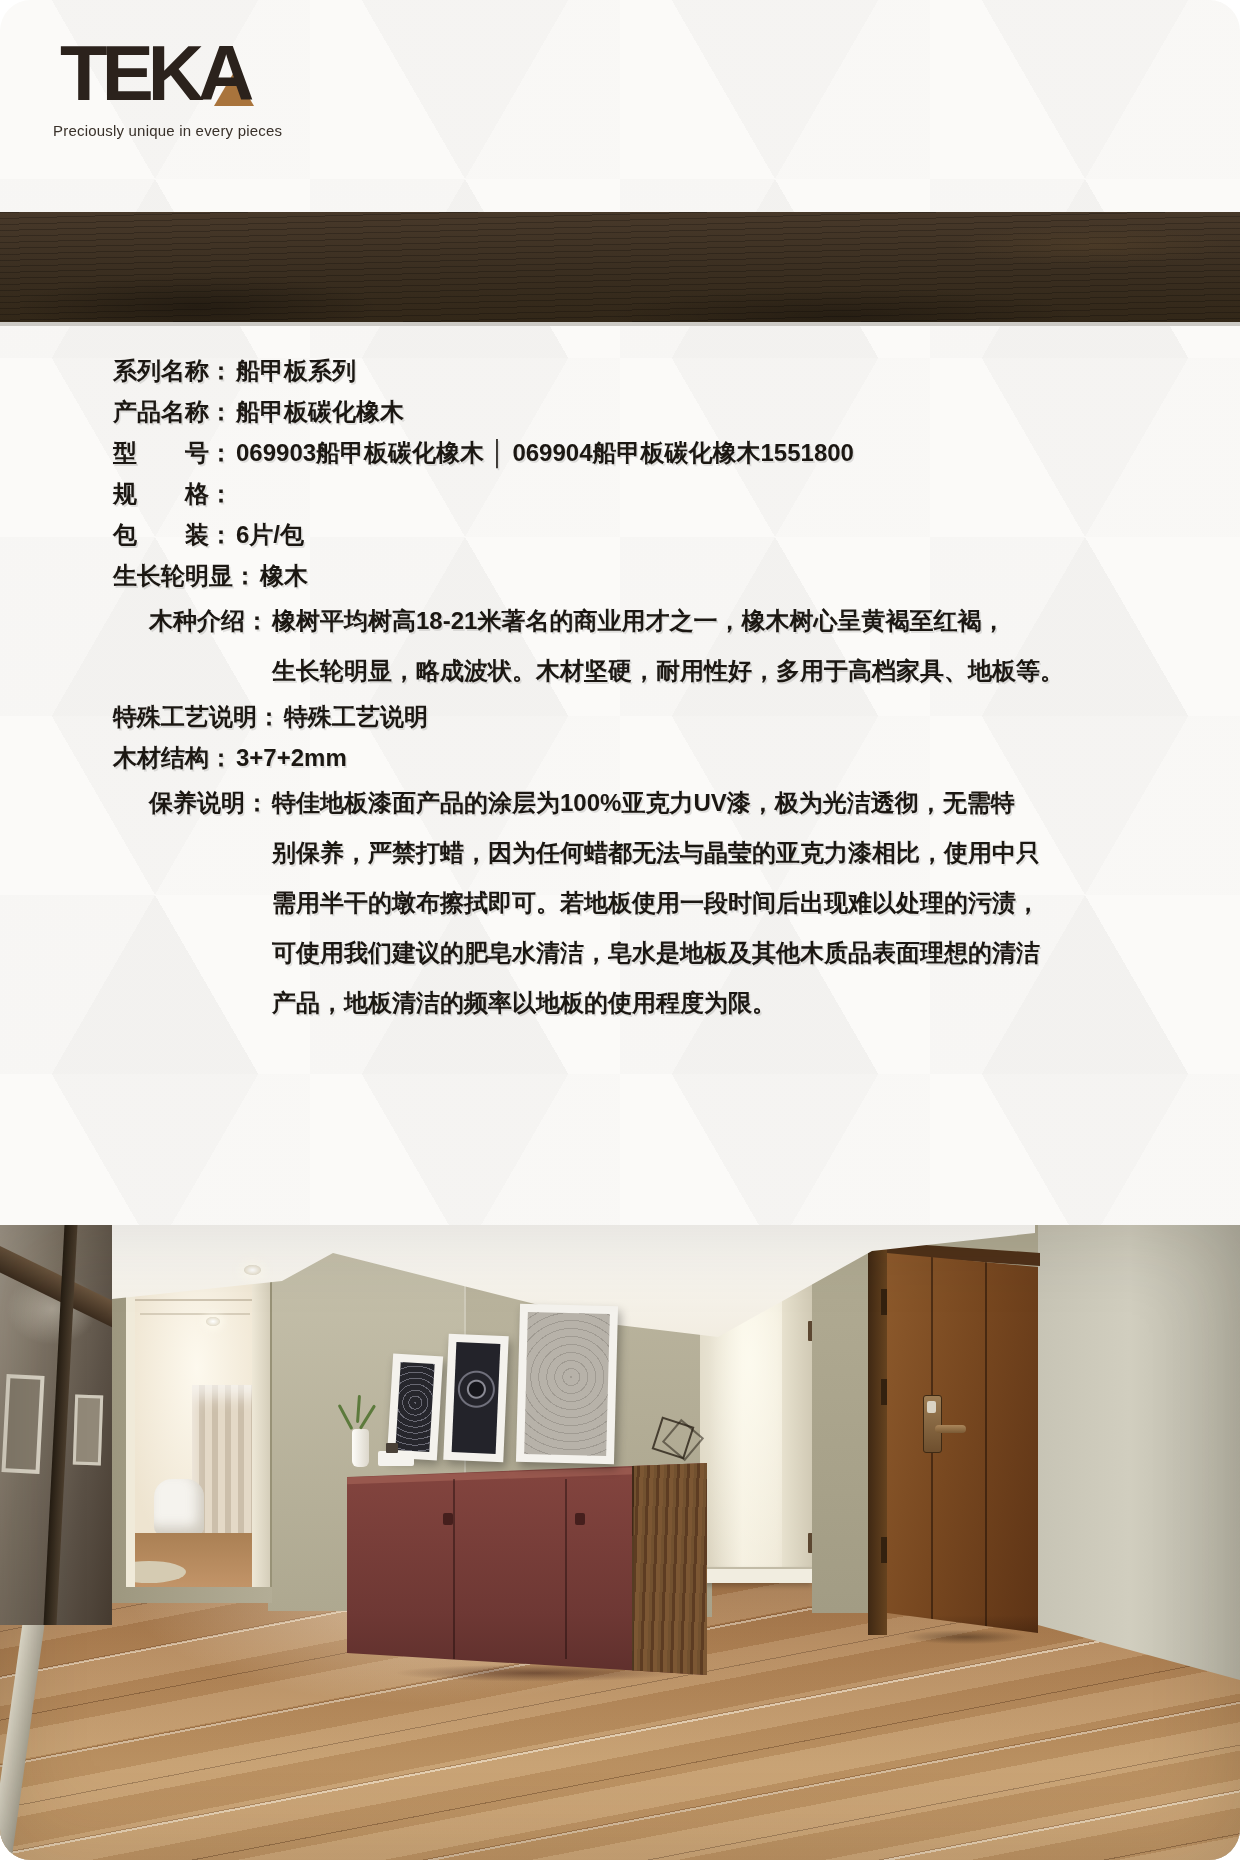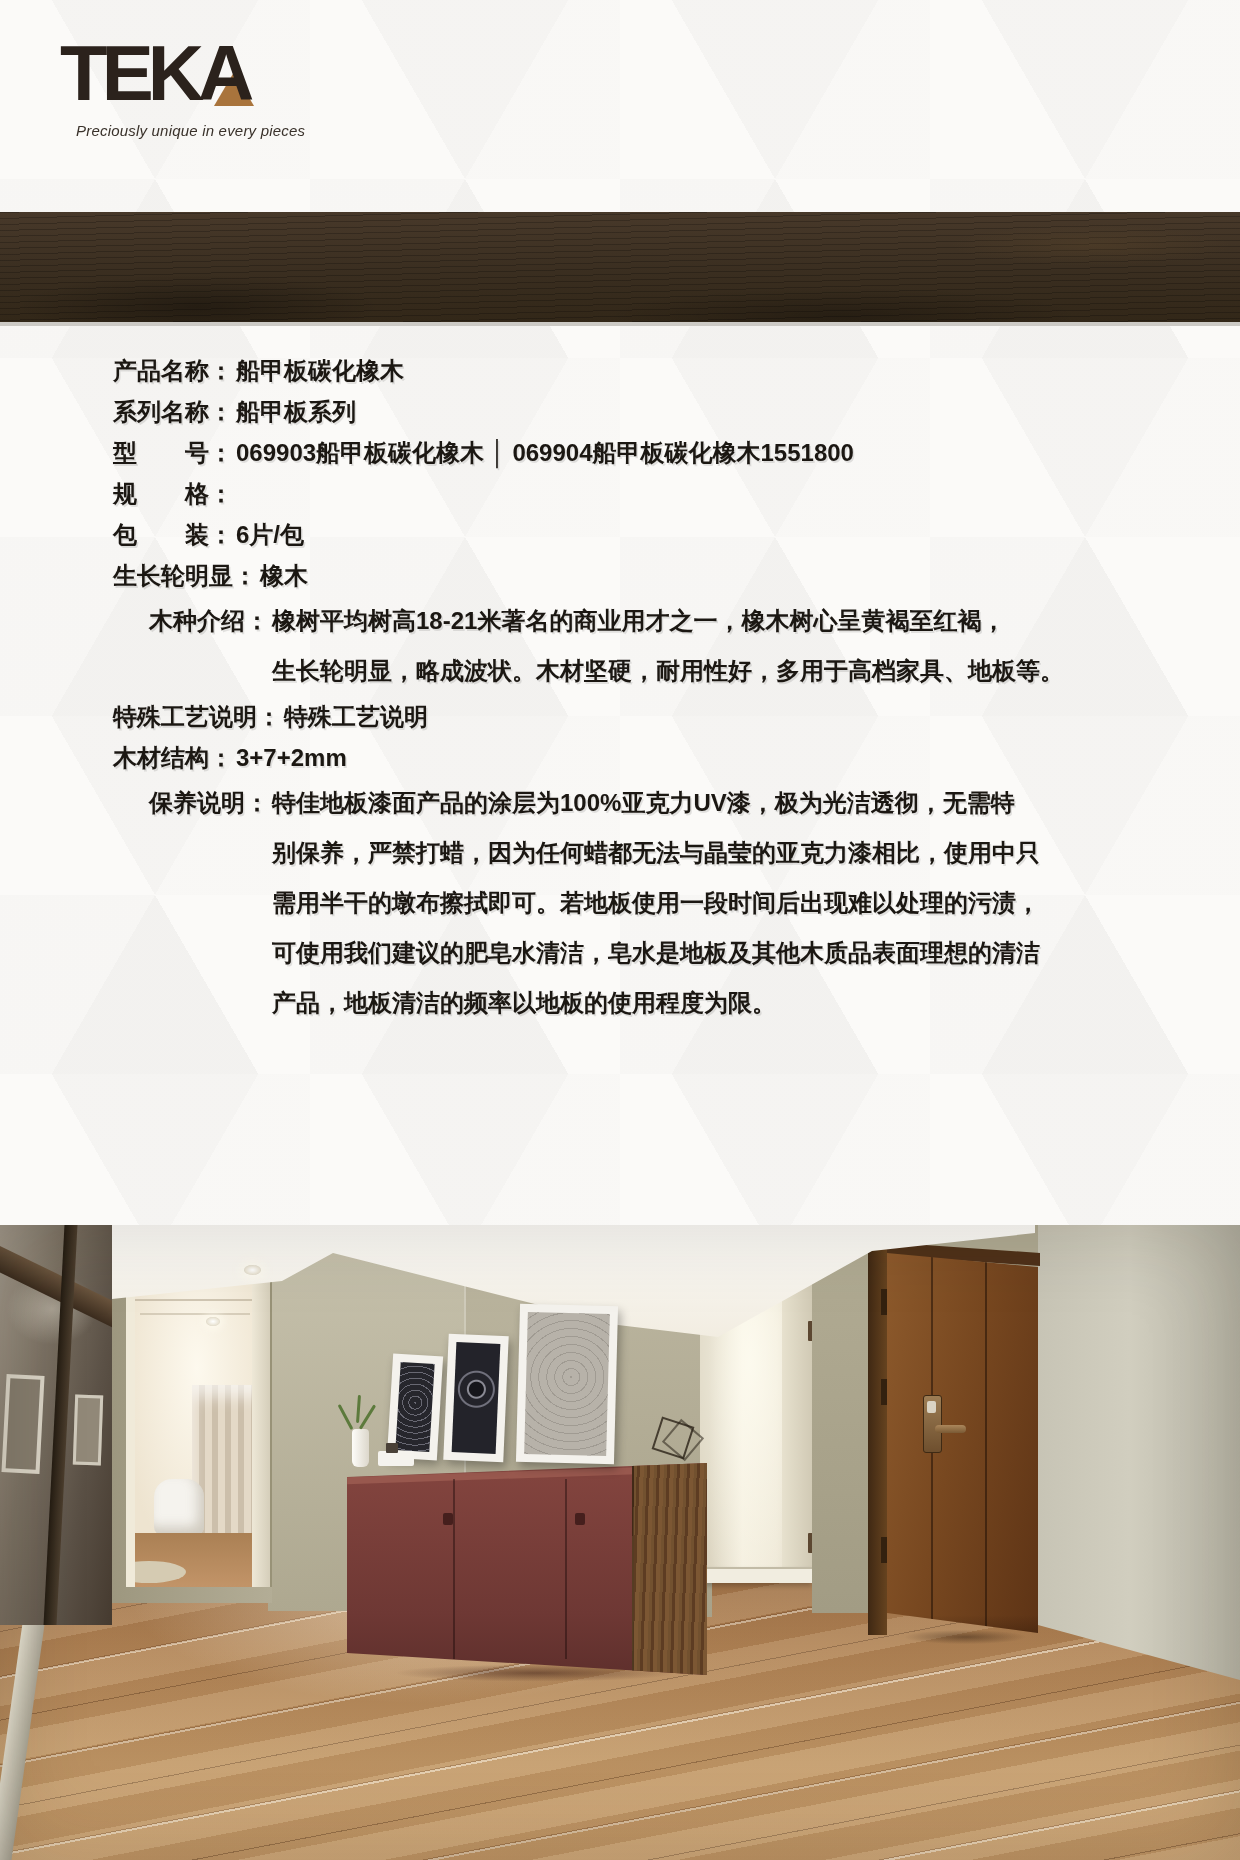--- a/index.html
+++ b/index.html
@@ -1,33 +1,33 @@
 <!DOCTYPE html>
 <html><head>
 <meta charset="utf-8">
 <style>
   html,body{margin:0;padding:0;background:#ffffff;}
   #canvas{position:relative;width:1240px;height:1860px;overflow:hidden;
-    background:#fbfaf8;font-family:"Liberation Sans","DejaVu Sans",sans-serif;}
+    background:#fbfaf8;font-family:"Liberation Sans","DejaVu Sans",sans-serif;border-radius:31px;}
 
   
   .bg-pattern{position:absolute;left:0;top:0;width:1240px;height:1225px;
     background:conic-gradient(from 150deg at 50% 50%,
       rgba(60,60,55,.045) 0 60deg, rgba(60,60,55,.02) 60deg 120deg,
       rgba(60,60,55,0) 120deg 180deg, rgba(60,60,55,.03) 180deg 240deg,
       rgba(60,60,55,.012) 240deg 300deg, rgba(60,60,55,0) 300deg);
     background-size:310px 358px;}
 
   
   .logo{position:absolute;left:60px;top:34px;z-index:2;font-size:78px;line-height:1;
     font-weight:bold;letter-spacing:-6px;color:#2b221c;}
   .logo-tri{position:absolute;left:214px;top:72px;width:40px;height:34px;z-index:1;
     background:#a9743c;clip-path:polygon(50% 0,100% 100%,0 100%);}
-  .tagline{position:absolute;left:76px;top:122px;z-index:2;font-size:15px;
-    color:#39312a;letter-spacing:.2px;font-style:italic;}
+  .tagline{position:absolute;left:53px;top:122px;z-index:2;font-size:15px;
+    color:#39312a;letter-spacing:.2px;}
 
   
   .banner{position:absolute;left:0;top:212px;width:1240px;height:110px;
     background:
       radial-gradient(260px 46px at 16% 86%, rgba(0,0,0,.30), transparent 70%),
       radial-gradient(340px 40px at 68% 94%, rgba(0,0,0,.24), transparent 70%),
       radial-gradient(200px 30px at 88% 30%, rgba(120,90,50,.18), transparent 70%),
       repeating-linear-gradient(178.5deg, rgba(0,0,0,.22) 0 1px, transparent 1px 6px),
       linear-gradient(180deg,#48392a,#3a2e20 55%,#322718);
     border-bottom:4px solid #cccac5;}
@@ -215,26 +215,26 @@
   <div class="bg-pattern"></div>
 
   <div class="logo-tri"></div>
   <div class="logo">TEKA</div>
   <div class="tagline">Preciously unique in every pieces</div>
 
   <div class="banner"></div>
 
   <div class="specs">
     <div class="spec-row single">
+      <span class="spec-label">系列名称：</span>
+      <span class="spec-value">船甲板系列</span>
+    </div>
+    <div class="spec-row single">
       <span class="spec-label">产品名称：</span>
       <span class="spec-value">船甲板碳化橡木</span>
-    </div>
-    <div class="spec-row single">
-      <span class="spec-label">系列名称：</span>
-      <span class="spec-value">船甲板系列</span>
     </div>
     <div class="spec-row single">
       <span class="spec-label">型　　号：</span>
       <span class="spec-value">069903船甲板碳化橡木 │ 069904船甲板碳化橡木1551800</span>
     </div>
     <div class="spec-row single">
       <span class="spec-label">规　　格：</span>
     </div>
     <div class="spec-row single">
       <span class="spec-label">包　　装：</span>

